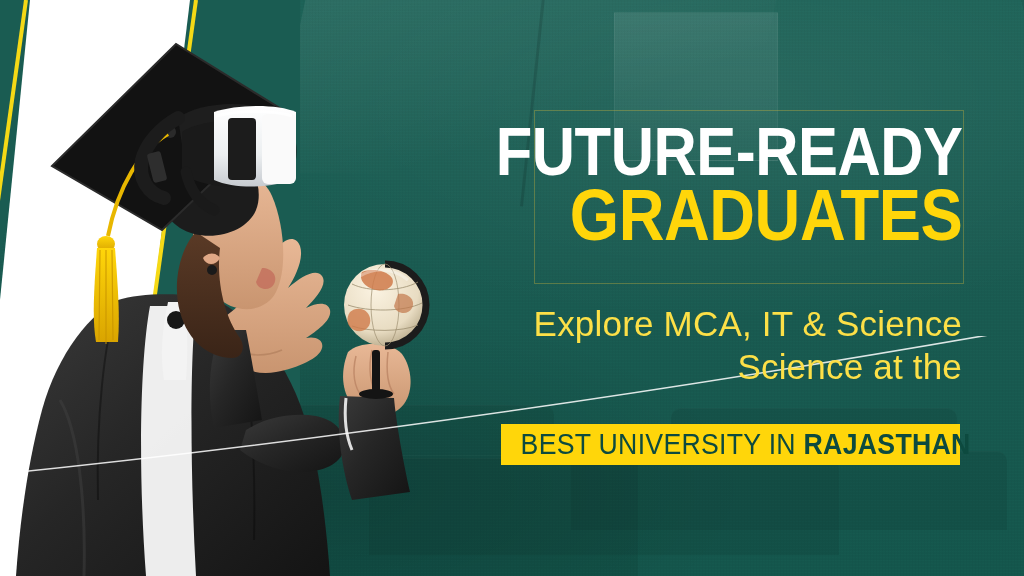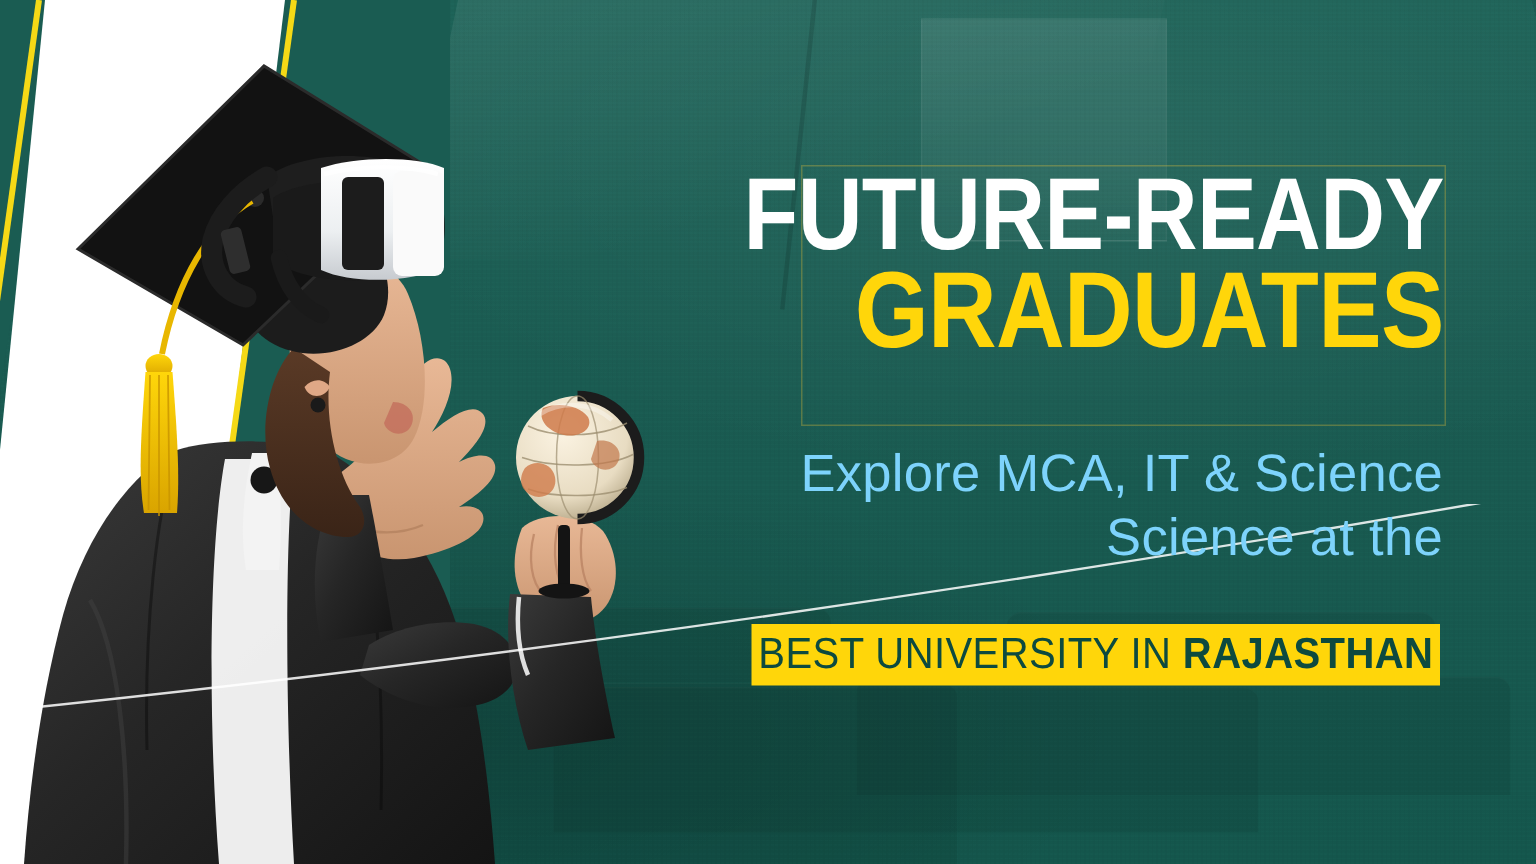--- a/index.html
+++ b/index.html
@@ -67,21 +67,21 @@
   
   .arc { position:absolute; left:0; bottom:0; width:1024px; height:240px; }
 
   
   .outline-box {
     position:absolute; left:534px; top:110px; width:430px; height:174px;
     border:1px solid rgba(196,176,60,.38);
   }
 
   
-  .copy { position:absolute; left:0; top:8px; width:1024px; height:424px; }
+  .copy { position:absolute; left:0; top:16px; width:1024px; height:424px; }
 
   .headline {
     position:absolute; right:62px; top:106px;
     text-align:right;
     line-height:.88;
   }
   .headline .l1,
   .headline .l2 {
     display:block;
     font-family:"Liberation Sans Narrow","Liberation Sans", sans-serif;
@@ -91,34 +91,34 @@
     transform:scaleX(.88);
     transform-origin:right center;
     white-space:nowrap;
   }
   .headline .l1 { color:#ffffff; }
   .headline .l2 { color:#FFD60A; font-size:72px; margin-top:2px; }
 
   .subhead {
     position:absolute; right:62px; top:286px;
     text-align:right;
-    color:#7dd3fc;
+    color:#fde047;
     font-size:35px;
     font-weight:300;
     line-height:1.24;
     letter-spacing:.2px;
     white-space:nowrap;
   }
   .subhead span { display:block; }
 
   .ribbon {
     position:absolute; left:501px; top:408px;
     width:459px; height:41px;
     background:#FFD60A;
-    display:flex; align-items:center; justify-content:center;
+    display:flex; align-items:center; 
   }
   .ribbon .txt {
     font-family:"Liberation Sans Narrow","Liberation Sans", sans-serif;
     color:#0d4a3f;
     font-size:29px;
     letter-spacing:.3px;
     transform:scaleX(.92);
     white-space:nowrap;
   }
   .ribbon .txt b { font-weight:bold; }

